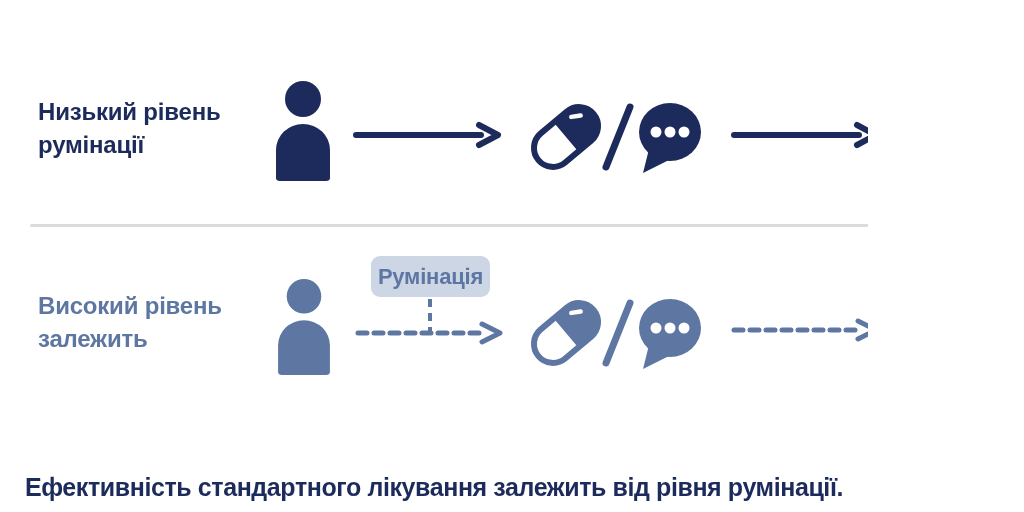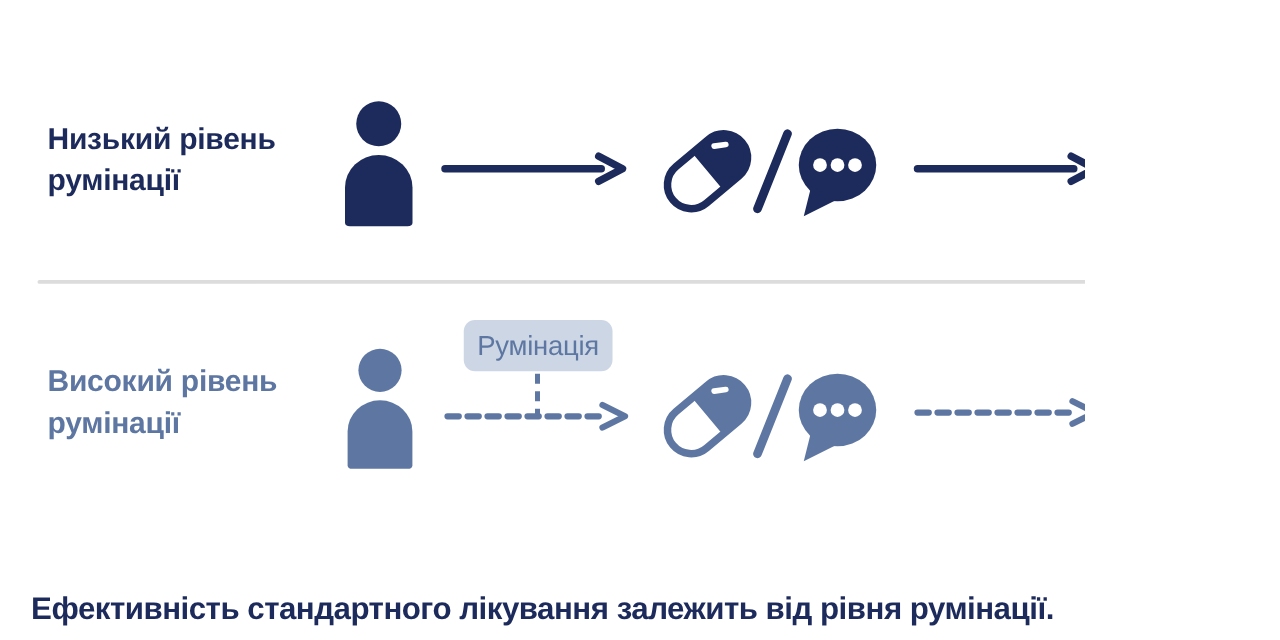--- a/index.html
+++ b/index.html
@@ -21,21 +21,21 @@
   .row-label{
     width:205px;font-size:24px;font-weight:bold;line-height:33px;
     letter-spacing:-0.2px;
   }
   .label-top{left:38px;top:95px;color:var(--navy);}
   .label-bottom{left:38px;top:289px;color:var(--slate);}
   .divider{left:30px;top:224px;width:963px;height:3px;background:var(--divider);border-radius:2px;}
   .tag{
     left:371px;top:256px;width:119px;height:41px;background:var(--box_bg);
     border-radius:9px;display:flex;align-items:center;justify-content:center;
-    font-size:22px;font-weight:normal;color:var(--slate);letter-spacing:-0.2px;
+    font-size:22px;font-weight:bold;color:var(--slate);letter-spacing:-0.2px;
   }
   .pill-rot{transform:rotate(-40deg);}
   .qcircle{
     left:886px;top:285px;width:92px;height:92px;border-radius:50%;
     background:var(--circle_bg);display:flex;align-items:center;justify-content:center;
     font-size:62px;font-weight:bold;color:var(--slate);line-height:1;padding-bottom:4px;box-sizing:border-box;
   }
   .caption{
     left:0;right:0;top:441px;text-align:center;font-size:25px;font-weight:bold;
     color:var(--navy);letter-spacing:-0.4px;margin-top:32px;
@@ -83,21 +83,21 @@
     <path d="M127,3 L146,13 L127,23" fill="none" stroke="currentColor" stroke-width="6" stroke-linecap="round" stroke-linejoin="round"></path>
   </svg>
 
   <svg class="abs navy" style="left:887px;top:90px" width="92" height="92" viewBox="0 0 92 92">
     <circle cx="46" cy="46" r="44" fill="currentColor"></circle>
     <path d="M26,47 L42,63 L68,30" fill="none" stroke="#ffffff" stroke-width="11" stroke-linecap="round" stroke-linejoin="round"></path>
   </svg>
 
   <div class="abs divider"></div>
 
-  <div class="abs row-label label-bottom">Високий рівень румінації</div>
+  <div class="abs row-label label-bottom">Високий рівень залежить</div>
 
   <div class="abs tag">Румінація</div>
 
   <svg class="abs slate" style="left:426px;top:297px" width="8" height="40" viewBox="0 0 8 40">
     <line x1="4" y1="2" x2="4" y2="38" stroke="currentColor" stroke-width="4" stroke-dasharray="8 6"></line>
   </svg>
 
   <svg class="abs slate" style="left:273px;top:279px" width="62" height="96" viewBox="0 0 64 100">
     <circle cx="32" cy="18" r="18" fill="currentColor"></circle>
     <path d="M5,97 L5,69 A27,26 0 0 1 59,69 L59,97 Q59,100 55,100 L9,100 Q5,100 5,97 Z" fill="currentColor"></path>

